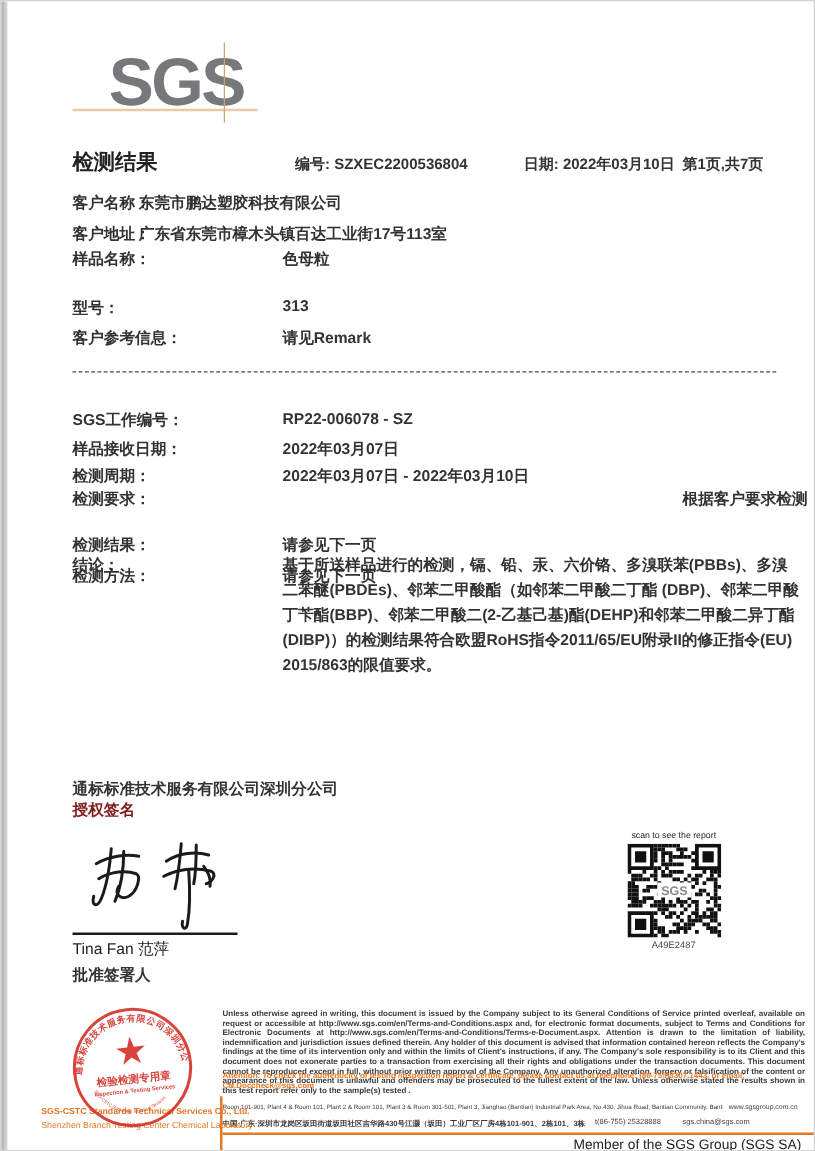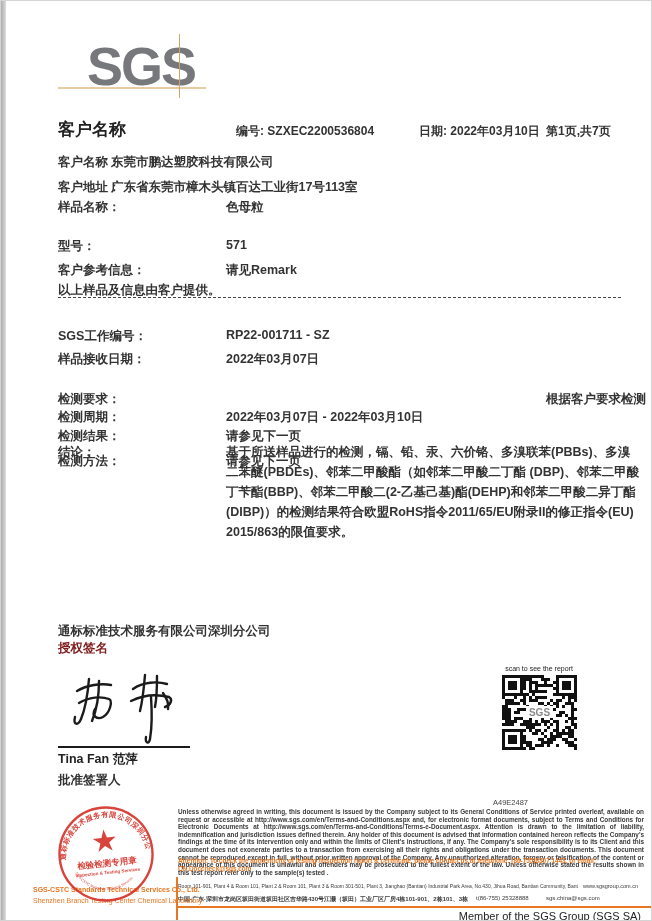--- a/index.html
+++ b/index.html
@@ -38,26 +38,26 @@
   .conclusion {
     position:absolute; left:225px; top:441px; width:414px;
     font-size:12.5px; font-weight:bold; color:#333; line-height:20px; white-space:normal;
   }
   .concl-lbl { position:absolute; left:57px; top:443px; font-size:12.5px; font-weight:bold; color:#333; }
   
   .sig-company { position:absolute; left:57px; top:622px; font-size:12.5px; font-weight:bold; color:#333; }
   .sig-auth    { position:absolute; left:57px; top:639px; font-size:12.5px; font-weight:bold; color:#7f1d1d; }
   .sig-draw    { position:absolute; left:62px; top:668px; }
   .sig-line    { position:absolute; left:57px; top:745px; width:132px; border-top:2px solid #1c1c1c; }
-  .sig-name    { position:absolute; left:57px; top:750px; font-size:12.5px; font-weight:bold; color:#222; }
+  .sig-name    { position:absolute; left:57px; top:750px; font-size:12.5px; font-weight:normal; color:#222; }
   .sig-role    { position:absolute; left:57px; top:771px; font-size:12.5px; font-weight:bold; color:#333;text-align:right; }
   
   .qr-caption { position:absolute; left:492px; top:664px; width:92px; text-align:center; font-size:7px; color:#222; }
   .qr-box     { position:absolute; left:501px; top:674px; width:75px; height:75px; }
-  .qr-label   { position:absolute; left:492px; top:750px; width:92px; font-size:7.5px; color:#444;margin-top:47px; }
+  .qr-label   { position:absolute; left:492px; top:750px; width:92px; text-align:center; font-size:7.5px; color:#444; }
   
   .stamp { position:absolute; left:55px; top:803px; width:100px; height:100px; transform:rotate(-6deg); opacity:0.92; z-index:4; }
   .ft-org1 { position:absolute; left:32px; top:885px; font-size:7px; color:#e87722; font-weight:bold; white-space:nowrap; z-index:3; }
   .ft-org2 { position:absolute; left:32px; top:896px; font-size:7px; color:#e87722; white-space:nowrap; z-index:3; }
   .legal {
     position:absolute; left:177px; top:807px; width:466px;
     font-size:6.4px; line-height:7.6px; color:#3a3a3a; text-align:justify; font-weight:bold;
   }
   .attention {
     position:absolute; left:177px; top:856px; width:466px;
@@ -75,59 +75,58 @@
 </head>
 <body>
 
 <div class="page">
   <div class="edge-strip"></div>
 
   <div class="logo-text">SGS</div>
   <div class="logo-hline"></div>
   <div class="logo-vline"></div>
 
-  <div class="report-title">客户名称</div>
+  <div class="report-title">检测结果</div>
   <div class="hdr hdr-no"><span class="lbl">编号:</span> <span>SZXEC2200536804</span></div>
   <div class="hdr hdr-date"><span class="lbl">日期:</span> <span>2022年03月10日</span></div>
   <div class="hdr hdr-page">第1页,共7页</div>
 
   <div class="row" style="top:153px;">
     <span>客户名称：</span>
     <span class="val val-near">东莞市鹏达塑胶科技有限公司</span>
   </div>
   <div class="row" style="top:178px;">
     <span>客户地址：</span>
     <span class="val val-near">广东省东莞市樟木头镇百达工业街17号113室</span>
   </div>
 
   <div class="row" style="top:198px;">
     <span>样品名称：</span>
     <span class="val val-far">色母粒</span>
   </div>
   <div class="row" style="top:237px;">
     <span>型号：</span>
-    <span class="val val-far">571</span>
+    <span class="val val-far">313</span>
   </div>
   <div class="row" style="top:261px;">
     <span>客户参考信息：</span>
     <span class="val val-far">请见Remark</span>
   </div>
-  <div class="note-line" style="top:281px;">以上样品及信息由客户提供。</div>
 
   <div class="dashed-sep"></div>
 
   <div class="row" style="top:327px;">
     <span>SGS工作编号：</span>
-    <span class="val val-far">RP22-001711 - SZ</span>
+    <span class="val val-far">RP22-006078 - SZ</span>
   </div>
   <div class="row" style="top:350px;">
     <span>样品接收日期：</span>
     <span class="val val-far">2022年03月07日</span>
   </div>
-  <div class="row" style="top:372px;margin-top:36px;">
+  <div class="row" style="top:372px;">
     <span>检测周期：</span>
     <span class="val val-far">2022年03月07日 - 2022年03月10日</span>
   </div>
   <div class="row" style="top:390px;text-align:right;">
     <span>检测要求：</span>
     <span class="val val-far">根据客户要求检测</span>
   </div>
   <div class="row" style="top:407px;margin-top:45px;">
     <span>检测方法：</span>
     <span class="val val-far">请参见下一页</span>

